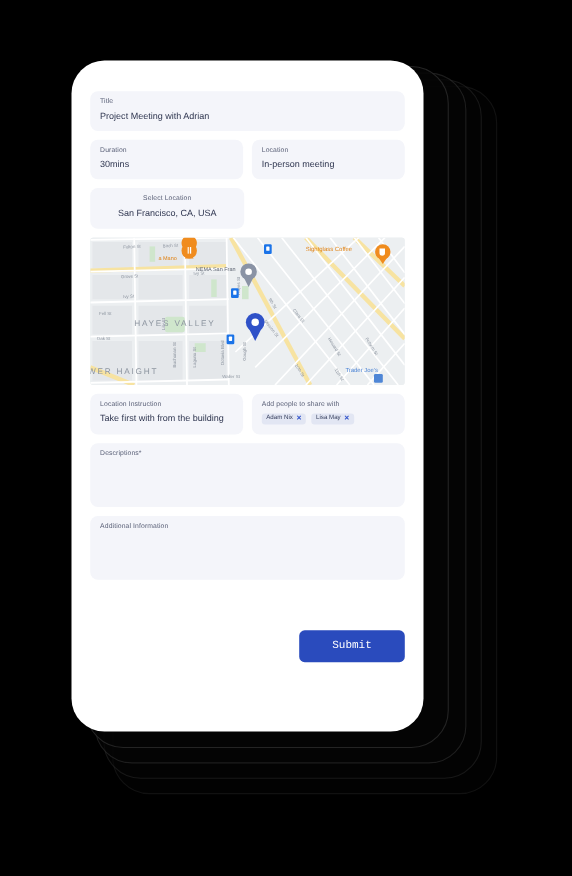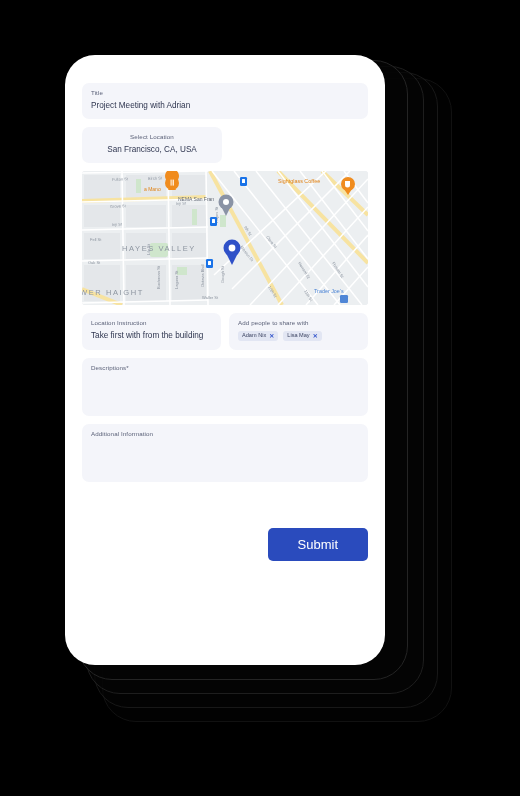--- a/index.html
+++ b/index.html
@@ -86,46 +86,56 @@
     color: #3a4260;
     line-height: 1;
   }
   .chip-x { color: #3355cc; font-size: 6px; font-weight: bold; cursor: pointer; }
 
   
   .submit-row { display: flex; justify-content: flex-end; margin-top: 46px; }
   .submit-btn {
     background: #2a4bbd;
     color: #ffffff;
-    font-size: 13px;
+    font-size: 10px;
     border: none;
     border-radius: 5px;
     padding: 9px 30px;
     cursor: pointer;
-    font-family: Liberation Sans, sans-serif;
+    font-family: Liberation Mono, monospace;
   }
 </style>
 </head>
 <body>
 
 <div id="stage">
 
   <div class="ghost g4"></div>
   <div class="ghost g3"></div>
   <div class="ghost g2"></div>
   <div class="ghost g1"></div>
 
   <div class="card">
 
     <div class="field">
       <div class="field-label">Title</div>
       <div class="field-value">Project Meeting with Adrian</div>
     </div>
 
 
+    <div class="row2">
+      <div class="field">
+        <div class="field-label">Duration</div>
+        <div class="field-value">30mins</div>
+      </div>
+      <div class="field">
+        <div class="field-label">Location</div>
+        <div class="field-value">In-person meeting</div>
+      </div>
+    </div>
 
     <div class="field half">
       <div class="field-label">Select Location</div>
       <div class="field-value">San Francisco, CA, USA</div>
     </div>
 
     <div class="map-wrap">
       <svg class="map-svg" viewBox="0 0 286 134" preserveAspectRatio="none">
         <rect x="0" y="0" width="286" height="134" fill="#eceff1"></rect>
 

